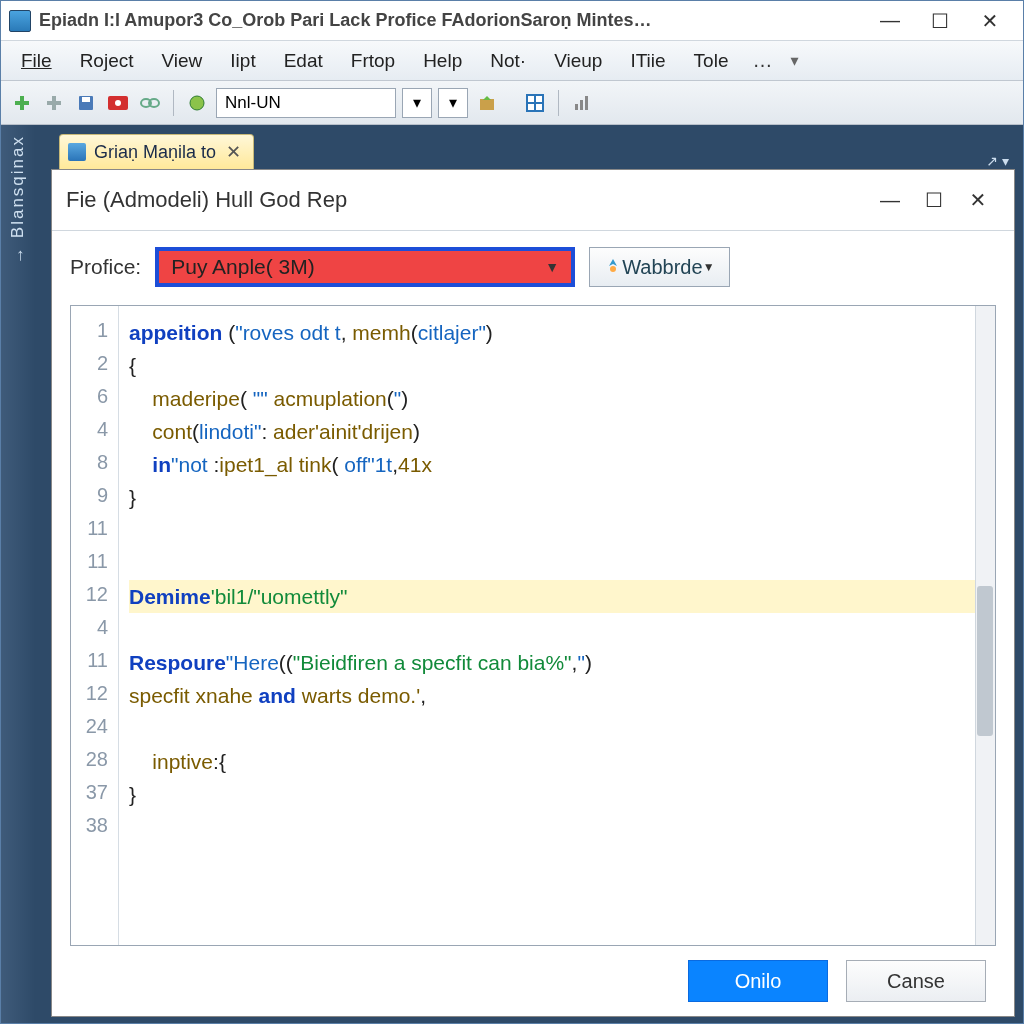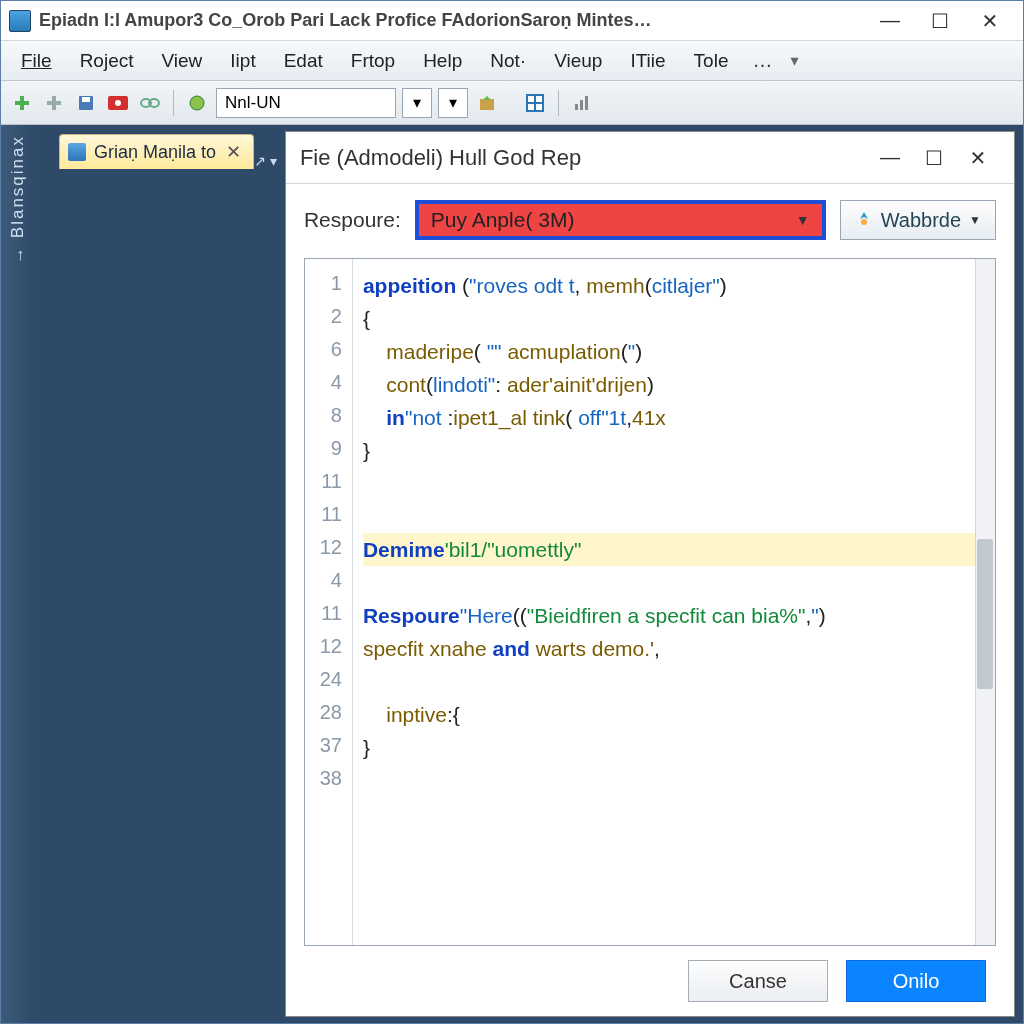--- a/index.html
+++ b/index.html
@@ -26,41 +26,41 @@
 .tool-btn { width: 26px; height: 26px; display:flex; align-items:center; justify-content:center; border-radius:2px; }
 .tool-sep { width: 1px; height: 26px; background: #b0b8c2; margin: 0 4px; }
 .tool-combo { height: 30px; border: 1px solid #9aa6b4; background: #fff; display:flex; align-items:center; padding: 0 8px; font-size: 17px; min-width: 180px; }
 .tool-drop { width: 30px; height: 30px; border: 1px solid #9aa6b4; background: #fff; display:flex;align-items:center;justify-content:center; }
 
 
 .body-row { flex: 1; display: flex; min-height: 0; }
 .sidebar { width: 34px; background: linear-gradient(90deg,#3f5b7a,#2e4a68); writing-mode: vertical-lr; color: #cfe0f0; font-size: 17px; padding-top: 10px; text-align: left; letter-spacing: 2px; display:flex; align-items:center; }
 .sidebar span { transform: rotate(180deg); }
 
-.main { flex: 1; display:flex; flex-direction:row; background: #2e4a68; padding: 6px 6px 6px 16px; min-width:0; }
+.main { flex: 1; display:flex; flex-direction:column; background: #2e4a68; padding: 6px 6px 6px 16px; min-width:0; }
 
 
 .tabstrip { height: 38px; display:flex; align-items:flex-end; padding-left: 8px; }
 .tab { background: linear-gradient(#fff7d8,#ffe99a); border: 1px solid #c8b978; border-bottom: none; border-radius: 4px 4px 0 0; padding: 6px 10px 6px 8px; display:flex; align-items:center; gap:8px; font-size:18px; color:#1a2b4a; }
 .tab-icon { width:18px; height:18px; background: linear-gradient(#5aa8e0,#2a74b8); border-radius:2px; }
 .tab-close { font-size:18px; color:#555; padding:0 2px; }
 .tabstrip-spacer { flex:1; }
 .tabstrip-tools { display:flex; gap:4px; padding-right:8px; align-items:center; color:#cde; font-size:14px; }
 
 
 .subwin { flex:1; background:#fff; border:1px solid #888; display:flex; flex-direction:column; margin-right:2px; min-height:0; }
-.sub-title { height:52px; display:flex; align-items:center; padding:0 14px; border-bottom:1px solid #d0d7de; }
+.sub-title { height:61px; display:flex; align-items:center; padding:0 14px; border-bottom:1px solid #d0d7de; }
 .sub-title-text { flex:1; font-size:22px; color:#333; }
 .sub-ctrl { width:44px; height:36px; display:flex;align-items:center;justify-content:center; font-size:20px; color:#333; }
 
 .params { padding: 16px 18px 10px 18px; display:flex; align-items:center; gap:14px; }
 .param-label { font-size:21px; color:#333; }
 .param-select { flex:1; max-width:420px; height:40px; border:4px solid #1d4ed8; background:#ef4444; display:flex; align-items:center; padding:0 12px; font-size:21px; color:#222; position:relative; }
 .param-select .caret { margin-left:auto; font-size:14px; color:#333; }
-.param-btn { height:40px; border:1px solid #9aa6b4; background:linear-gradient(#fdfdfd,#e8edf2); padding:0 14px; display:flex; align-items:center; gap:8px; font-size:20px; color:#245; }
+.param-btn { height:40px; border:1px solid #9aa6b4; background:linear-gradient(#fdfdfd,#e8edf2); padding:0 14px; display:flex; align-items:center; font-size:20px; color:#245; }
 .param-btn .caret { font-size:12px; color:#333; }
 
 
 .editor-wrap { margin: 8px 18px 0 18px; border:1px solid #9aa6b4; flex:1; min-height:0; display:flex; position:relative; }
 .gutter { width:48px; background:#fff; border-right:1px solid #d6dde4; padding-top:10px; font-size:20px; color:#8a98a8; text-align:right; }
 .gutter div { padding:3px 10px 3px 0; height:33px; }
 .code { flex:1; background:#fff; padding:10px 8px 0 10px; font-family: Consolas,"Courier New",monospace; font-size:21px; color:#222; overflow:hidden; line-height:33px; }
 .code .k { color:#1040c0; font-weight:bold; }
 .code .s { color:#1565c0; }
 .code .c { color:#118a3a; }
@@ -220,21 +220,21 @@
       <div class="subwin">
 
         <div class="sub-title">
           <div class="sub-title-text">Fie (Admodeli) Hull God Rep</div>
           <div class="sub-ctrl">―</div>
           <div class="sub-ctrl">☐</div>
           <div class="sub-ctrl">✕</div>
         </div>
 
         <div class="params">
-          <div class="param-label">Respoure:</div>
+          <div class="param-label">Profice:</div>
           <div class="param-select">
             <span>Puy Anple( 3M)</span>
             <span class="caret">▼</span>
           </div>
           <div class="param-btn">
             <svg width="18" height="18">
                 <path d="M9 1 L13 8 L9 6 L5 8 Z" fill="#39c"></path>
                 <circle cx="9" cy="11" r="3" fill="#fa4"></circle>
               </svg>
             <span>Wabbrde</span>
@@ -277,21 +277,21 @@
               <div>&nbsp;</div>
               <div>&nbsp;&nbsp;&nbsp;&nbsp;<span class="n">inptive</span>:{</div>
               <div>}</div>
             </div>
           <div class="scrollbar">
             <div class="thumb"></div>
           </div>
         </div>
 
         <div class="footer">
+          <div class="btn primary">Onilo</div>
           <div class="btn">Canse</div>
-          <div class="btn primary">Onilo</div>
         </div>
 
       </div>
     </div>
   </div>
 
 </div>
 
 </body></html>

